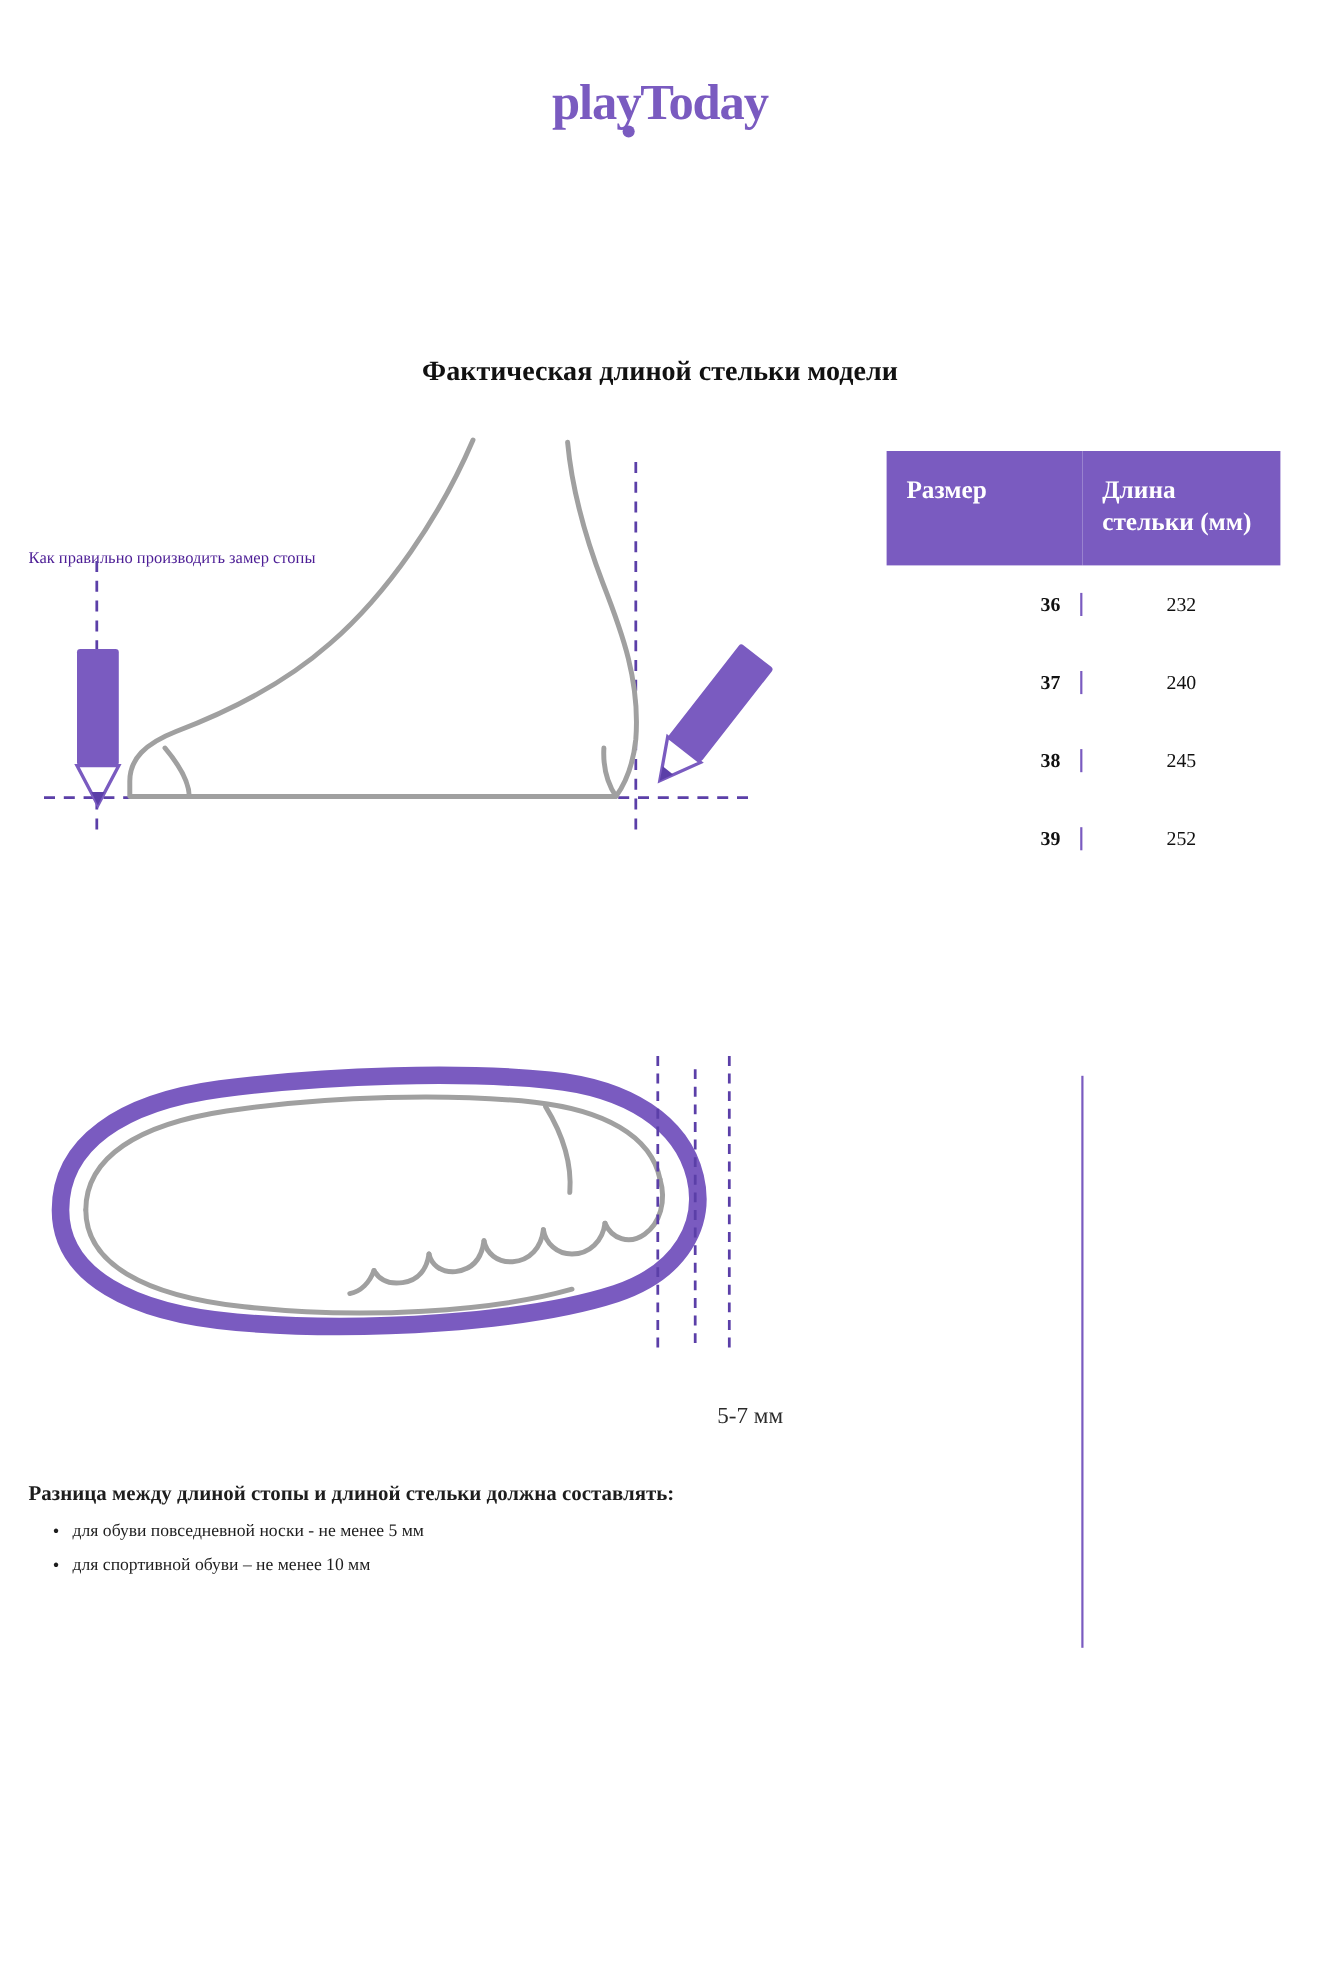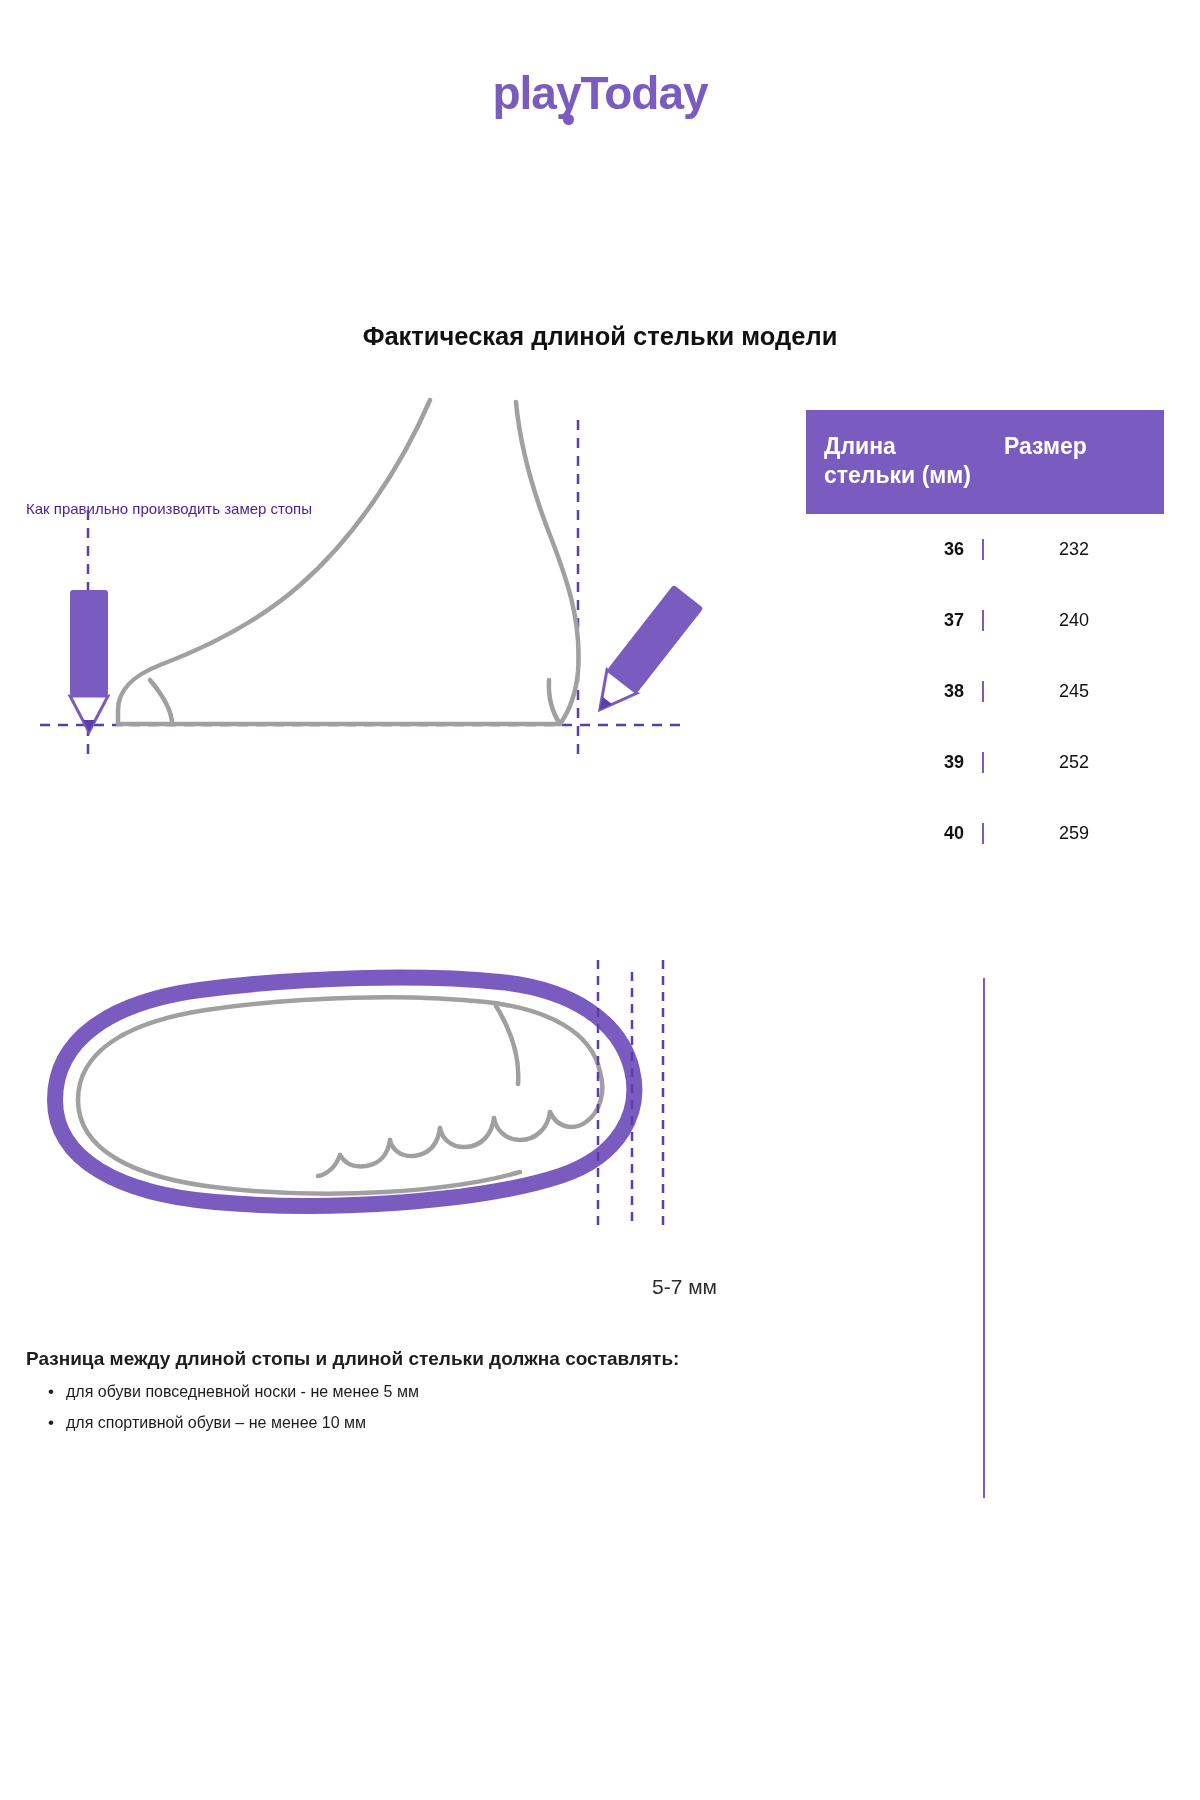--- a/index.html
+++ b/index.html
@@ -14,20 +14,21 @@
     font-family: "Liberation Sans", sans-serif;
     color: #1a1a1a;
     overflow: hidden;
   }
 
   .page {
     position: absolute;
     left: 0; top: 0;
     width: 1080px;
     height: 1800px;
+    font-family: Liberation Serif, serif;
   }
 
   
   .logo {
     position: absolute;
     left: 0;
     top: 70px;
     width: 1200px;
     text-align: center;
     font-size: 46px;
@@ -261,44 +262,40 @@
       <line x1="598" y1="0" x2="598" y2="266" stroke="#5B3FA8" stroke-width="2.5" stroke-dasharray="9,7"></line>
       <line x1="632" y1="12" x2="632" y2="266" stroke="#5B3FA8" stroke-width="2.5" stroke-dasharray="9,7"></line>
       <line x1="663" y1="0" x2="663" y2="266" stroke="#5B3FA8" stroke-width="2.5" stroke-dasharray="9,7"></line>
     </svg>
   </div>
 
   <div class="mm-label">5-7 мм</div>
 
   <div class="size-table">
     <div class="thead">
+      <div class="th c1">Размер</div>
       <div class="th c2">Длина стельки (мм)</div>
-      <div class="th c1">Размер</div>
     </div>
     <div class="tbody">
       <div class="tr">
         <div class="td c1">36</div>
         <div class="td c2">232</div>
       </div>
       <div class="tr">
         <div class="td c1">37</div>
         <div class="td c2">240</div>
       </div>
       <div class="tr">
         <div class="td c1">38</div>
         <div class="td c2">245</div>
       </div>
       <div class="tr">
         <div class="td c1">39</div>
         <div class="td c2">252</div>
       </div>
-      <div class="tr">
-        <div class="td c1">40</div>
-        <div class="td c2">259</div>
-      </div>
     </div>
   </div>
   <div class="table-tail"></div>
 
   <div class="notes">
     <div class="notes-title">Разница между длиной стопы и длиной стельки должна составлять:</div>
     <ul>
       <li>для обуви повседневной носки -  не менее 5 мм</li>
       <li>для спортивной обуви – не менее 10 мм</li>
     </ul>

